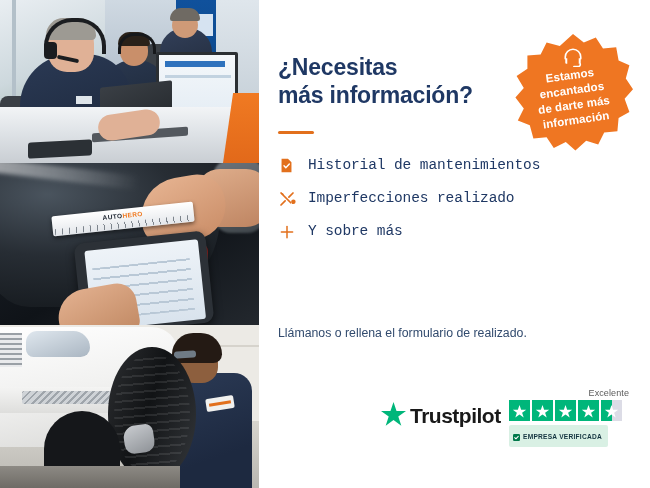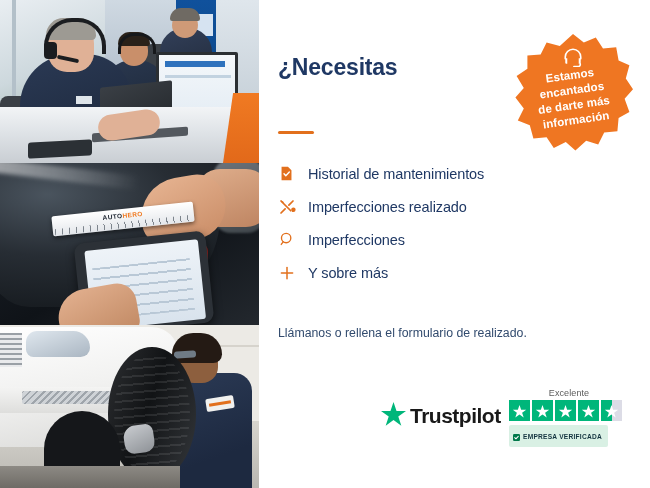--- a/index.html
+++ b/index.html
@@ -416,22 +416,23 @@
 
   
   .features {
     position: absolute;
     left: 19px;
     top: 157px;
     width: 340px;
   }
   .feature {
     display: flex;
-    align-items: center;
+    align-items: flex-start;
     height: 33px;
+    font-family: Liberation Mono, monospace;
   }
   .feature-icon {
     width: 30px;
     min-width: 30px;
     display: flex;
     align-items: center;
     justify-content: flex-start;
     color: #e2701d;
   }
   .feature-label {
@@ -475,21 +476,21 @@
   }
   .tp-right {
     position: absolute;
     left: 128px;
     top: 0;
     width: 120px;
   }
   .tp-excelente {
     font-size: 9px;
     color: #5b5b5b;
-    text-align: center;
+    text-align: right;
     margin-bottom: 2px;
     letter-spacing: .1px;
   }
   .tp-stars {
     display: flex;
     gap: 2px;
   }
   .tp-star {
     width: 21px;
     height: 21px;
@@ -618,20 +619,21 @@
       <div class="p3-darkwheel"></div>
       <div class="p3-lift"></div>
     </div>
 
   </div>
 
   <div class="content">
 
     <div class="heading">
       <div>¿Necesitas</div>
+      <div>más información?</div>
     </div>
     <div class="rule"></div>
 
     <div class="badge">
       <div class="badge-shape"></div>
       <div class="badge-icon">
         <svg viewBox="0 0 24 22" width="22" height="20" fill="none" stroke="#ffffff" stroke-width="1.8" stroke-linecap="round">
           <path d="M3.5 13V11a8.5 8.5 0 0 1 17 0v2"></path>
           <path d="M3.5 12.5h2.2v6H4.6A1.1 1.1 0 0 1 3.5 17.4z" fill="#ffffff" stroke="none"></path>
           <path d="M20.5 12.5h-2.2v6h1.1a1.1 1.1 0 0 0 1.1-1.1z" fill="#ffffff" stroke="none"></path>
@@ -664,29 +666,20 @@
             <path d="M4 4l13 13"></path>
             <path d="M20 4l-5.5 5.5"></path>
             <path d="M9.5 14.5L4 20"></path>
             <path d="M17.5 15.5a3 3 0 1 1 3 3.2l-1.6-.2z" fill="#e2701d" stroke="none"></path>
             <path d="M4 3.4l3 1.2.9 2.6-2.6-.9z" fill="#e2701d" stroke="none"></path>
           </svg>
         </span>
         <span class="feature-label">Imperfecciones realizado</span>
       </div>
 
-      <div class="feature">
-        <span class="feature-icon">
-          <svg viewBox="0 0 24 24" width="17" height="17" stroke="#e2701d" stroke-width="1.9" fill="none" stroke-linecap="round">
-            <circle cx="11.5" cy="10" r="6.6"></circle>
-            <path d="M7.3 15.2L4.6 19"></path>
-          </svg>
-        </span>
-        <span class="feature-label">Imperfecciones</span>
-      </div>
 
 
       <div class="feature">
         <span class="feature-icon">
           <svg viewBox="0 0 24 24" width="18" height="18" stroke="#e2701d" stroke-width="2" stroke-linecap="round">
             <path d="M12 4.5v15"></path>
             <path d="M4.5 12h15"></path>
           </svg>
         </span>
         <span class="feature-label">Y sobre más</span>

